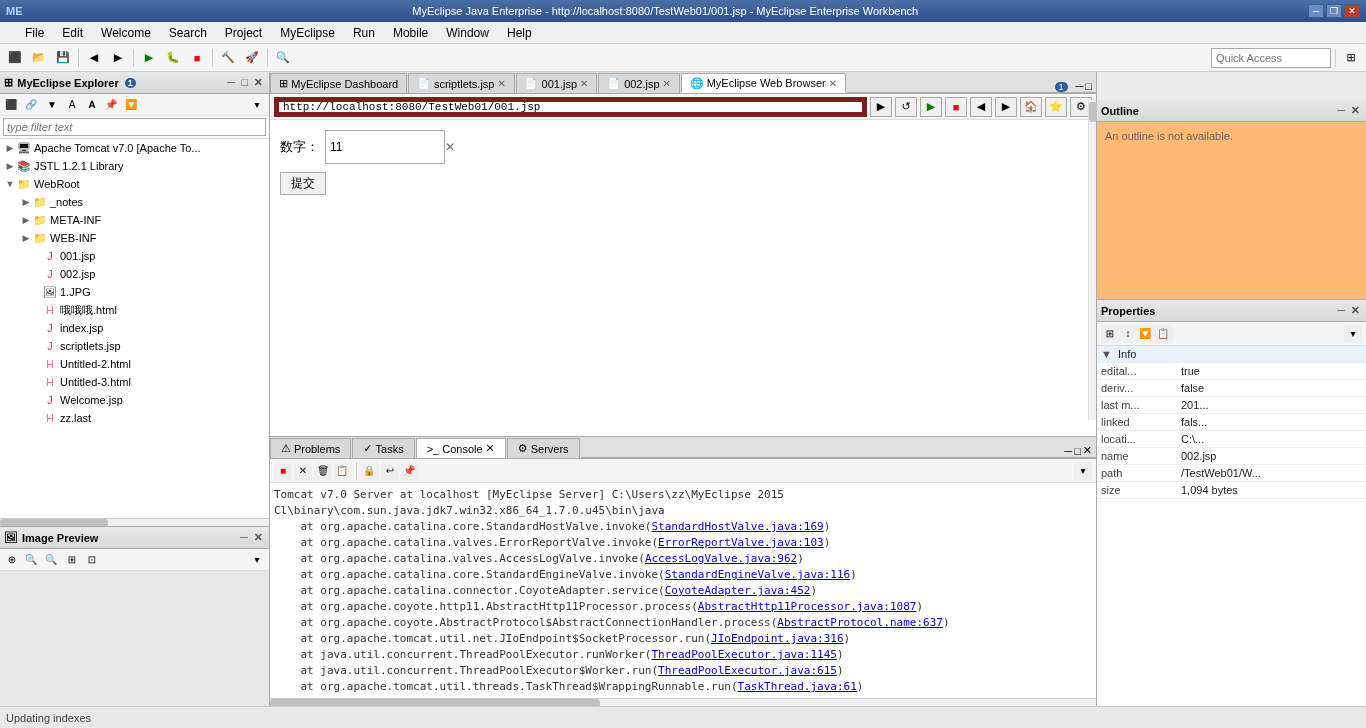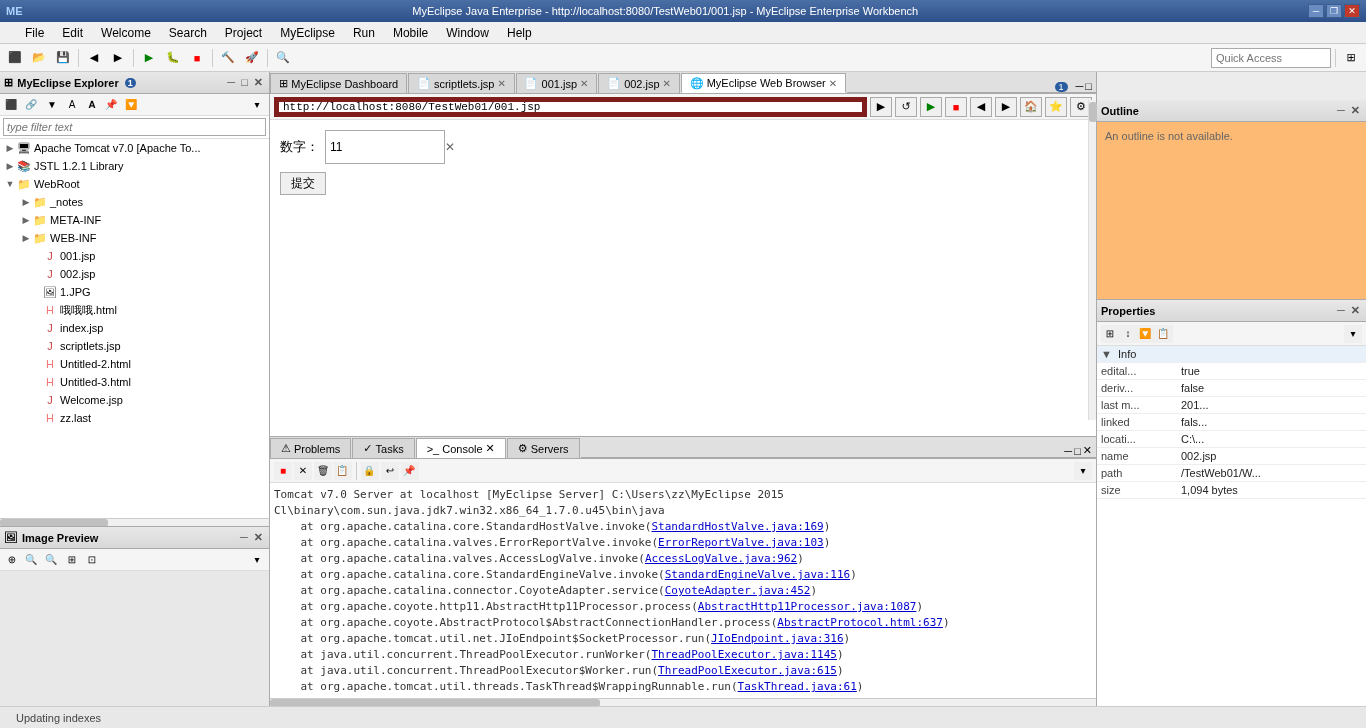--- a/index.html
+++ b/index.html
@@ -68,21 +68,21 @@
       background: white;
     }
 
     
     .status-bar {
       height: 22px;
       background: #E8E8E8;
       border-top: 1px solid #ccc;
       display: flex;
       align-items: center;
-      padding: 0 16px;
+      padding: 0 6px;
       font-size: 11px;
       color: #444;
       position: absolute;
       bottom: 0;
       width: 100%;
     }
 
     
     .workspace {
       display: flex;
@@ -660,21 +660,21 @@
       </div>
 
       <div class="console-area">
         <div class="console-line">Tomcat v7.0 Server at localhost [MyEclipse Server] C:\Users\zz\MyEclipse 2015 Cl\binary\com.sun.java.jdk7.win32.x86_64_1.7.0.u45\bin\java</div>
         <div class="console-line">&nbsp;&nbsp;&nbsp;&nbsp;at org.apache.catalina.core.StandardHostValve.invoke(<span class="console-link">StandardHostValve.java:169</span>)</div>
         <div class="console-line">&nbsp;&nbsp;&nbsp;&nbsp;at org.apache.catalina.valves.ErrorReportValve.invoke(<span class="console-link">ErrorReportValve.java:103</span>)</div>
         <div class="console-line">&nbsp;&nbsp;&nbsp;&nbsp;at org.apache.catalina.valves.AccessLogValve.invoke(<span class="console-link">AccessLogValve.java:962</span>)</div>
         <div class="console-line">&nbsp;&nbsp;&nbsp;&nbsp;at org.apache.catalina.core.StandardEngineValve.invoke(<span class="console-link">StandardEngineValve.java:116</span>)</div>
         <div class="console-line">&nbsp;&nbsp;&nbsp;&nbsp;at org.apache.catalina.connector.CoyoteAdapter.service(<span class="console-link">CoyoteAdapter.java:452</span>)</div>
         <div class="console-line">&nbsp;&nbsp;&nbsp;&nbsp;at org.apache.coyote.http11.AbstractHttp11Processor.process(<span class="console-link">AbstractHttp11Processor.java:1087</span>)</div>
-        <div class="console-line">&nbsp;&nbsp;&nbsp;&nbsp;at org.apache.coyote.AbstractProtocol$AbstractConnectionHandler.process(<span class="console-link">AbstractProtocol.html:637</span>)</div>
+        <div class="console-line">&nbsp;&nbsp;&nbsp;&nbsp;at org.apache.coyote.AbstractProtocol$AbstractConnectionHandler.process(<span class="console-link">AbstractProtocol.name:637</span>)</div>
         <div class="console-line">&nbsp;&nbsp;&nbsp;&nbsp;at org.apache.tomcat.util.net.JIoEndpoint$SocketProcessor.run(<span class="console-link">JIoEndpoint.java:316</span>)</div>
         <div class="console-line">&nbsp;&nbsp;&nbsp;&nbsp;at java.util.concurrent.ThreadPoolExecutor.runWorker(<span class="console-link">ThreadPoolExecutor.java:1145</span>)</div>
         <div class="console-line">&nbsp;&nbsp;&nbsp;&nbsp;at java.util.concurrent.ThreadPoolExecutor$Worker.run(<span class="console-link">ThreadPoolExecutor.java:615</span>)</div>
         <div class="console-line">&nbsp;&nbsp;&nbsp;&nbsp;at org.apache.tomcat.util.threads.TaskThread$WrappingRunnable.run(<span class="console-link">TaskThread.java:61</span>)</div>
         <div class="console-line">&nbsp;&nbsp;&nbsp;&nbsp;at java.lang.Thread.run(<span class="console-link">Thread.java:744</span>)</div>
       </div>
 
       <div class="horiz-scroll-bar">
         <div class="horiz-scroll-thumb"></div>
       </div>

